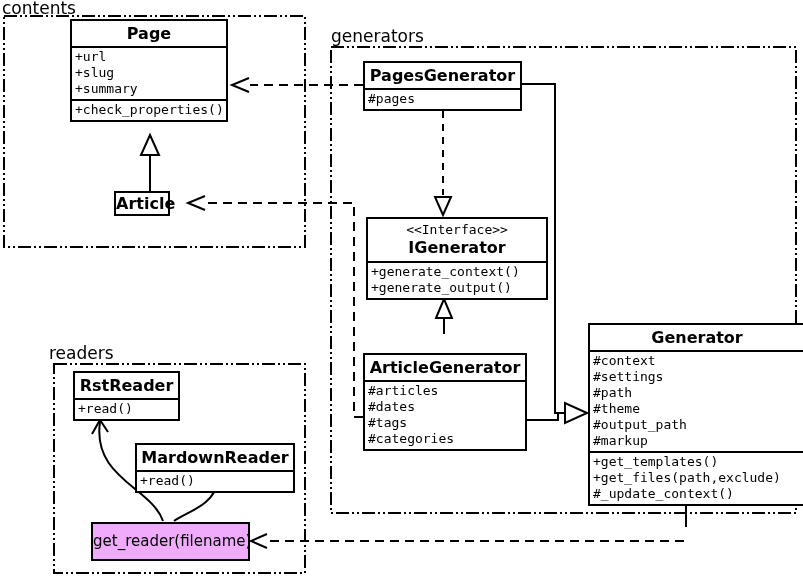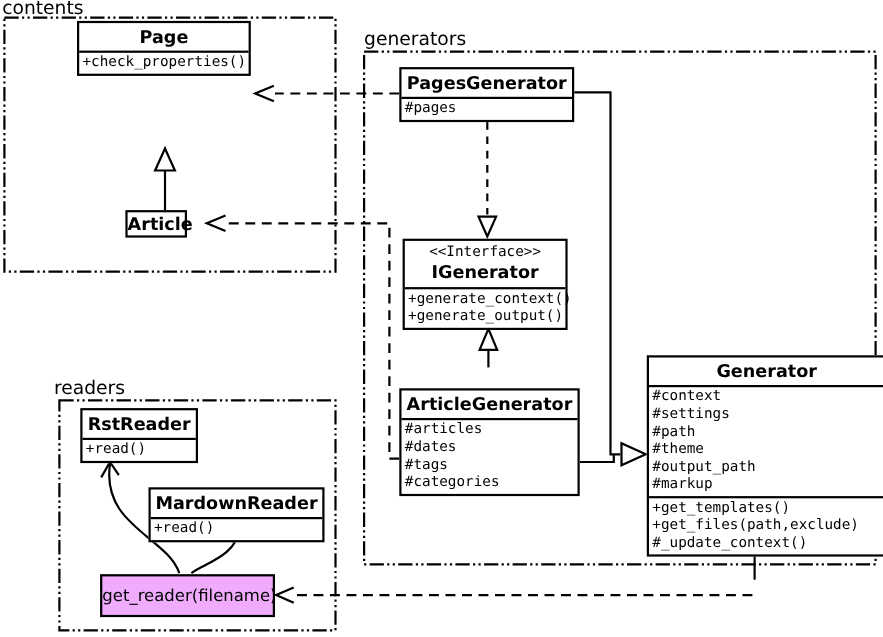--- a/index.html
+++ b/index.html
@@ -68,36 +68,41 @@
     </g>
   </svg>
 
   <div class="pkg-label" style="left:2px;top:0px;">contents</div>
   <div class="pkg-label" style="left:331px;top:28px;">generators</div>
   <div class="pkg-label" style="left:49px;top:345px;">readers</div>
 
   <div class="uml-box" style="left:70px;top:19px;width:158px;">
     <div class="uml-title">Page</div>
     <div class="uml-sec">
+      <div class="uml-row">+url</div>
+      <div class="uml-row">+slug</div>
+      <div class="uml-row">+summary</div>
+    </div>
+    <div class="uml-sec">
       <div class="uml-row">+check_properties()</div>
     </div>
   </div>
 
   <div class="uml-box" style="left:114px;top:191px;width:56px;height:25px;">
     <div class="uml-title" style="line-height:21px;height:21px;">Article</div>
   </div>
 
   <div class="uml-box" style="left:363px;top:61px;width:159px;">
     <div class="uml-title">PagesGenerator</div>
     <div class="uml-sec">
       <div class="uml-row">#pages</div>
     </div>
   </div>
 
-  <div class="uml-box" style="left:366px;top:217px;width:150px;">
+  <div class="uml-box" style="left:366px;top:217px;width:182px;">
     <div style="padding:3px 0 3px 0;">
       <div class="stereo">&lt;&lt;Interface&gt;&gt;</div>
       <div class="iface-title">IGenerator</div>
     </div>
     <div class="uml-sec">
       <div class="uml-row">+generate_context()</div>
       <div class="uml-row">+generate_output()</div>
     </div>
   </div>
 

